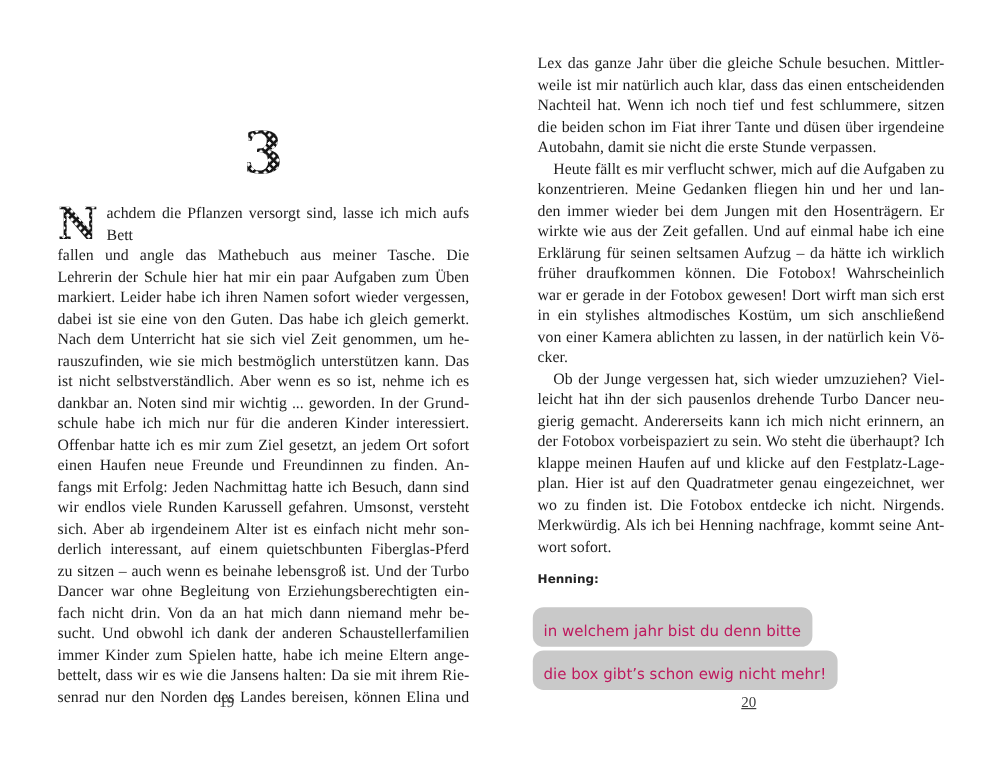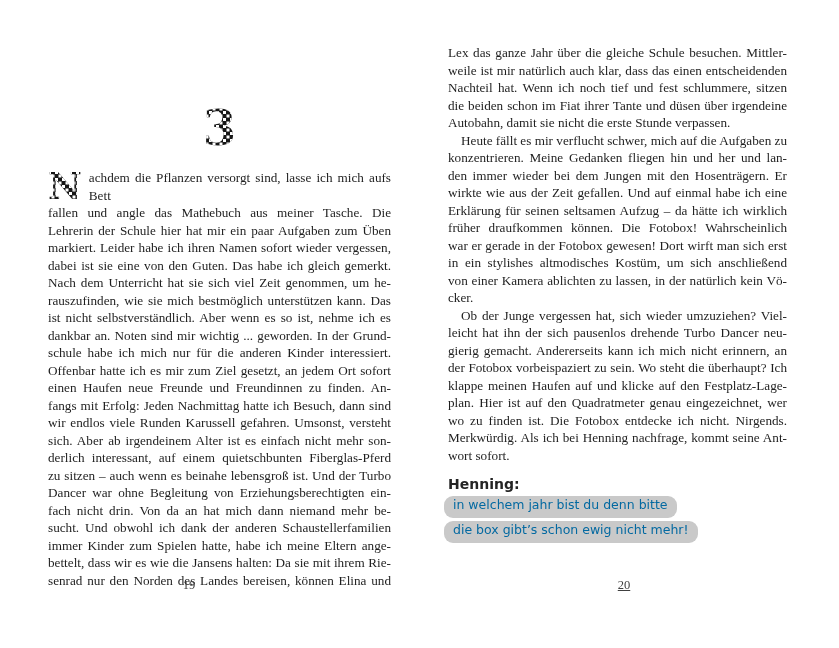--- a/index.html
+++ b/index.html
@@ -58,35 +58,35 @@
       -webkit-background-clip: text;
       background-clip: text;
       color: transparent;
     }
   }
 
   .chat { margin-top: 13px; }
   .sender {
     font-family: "DejaVu Sans", sans-serif;
     font-weight: bold;
-    font-size: 14px;
+    font-size: 10px;
     line-height: 14px;
     color: #242424;
-    margin-bottom: 5px;
+    margin-bottom: 15px;
     text-align: left;
   }
   .bubble {
     display: table;
     border-radius: 9px;
-    padding: 0 9px 4px 9px;
+    padding: 11px 9px 4px 9px;
     margin: 0 0 3px -4px;
     font-family: "DejaVu Sans", sans-serif;
     font-size: 12.5px;
     line-height: 18px;
-    color: #0369a1;
+    color: #be185d;
     text-align: left;
   }
   .bline { text-align: left; white-space: nowrap; }
 
   .folio {
     position: absolute;
     top: 578px;
     width: 60px;
     text-align: center;
     font-size: 12.5px;

